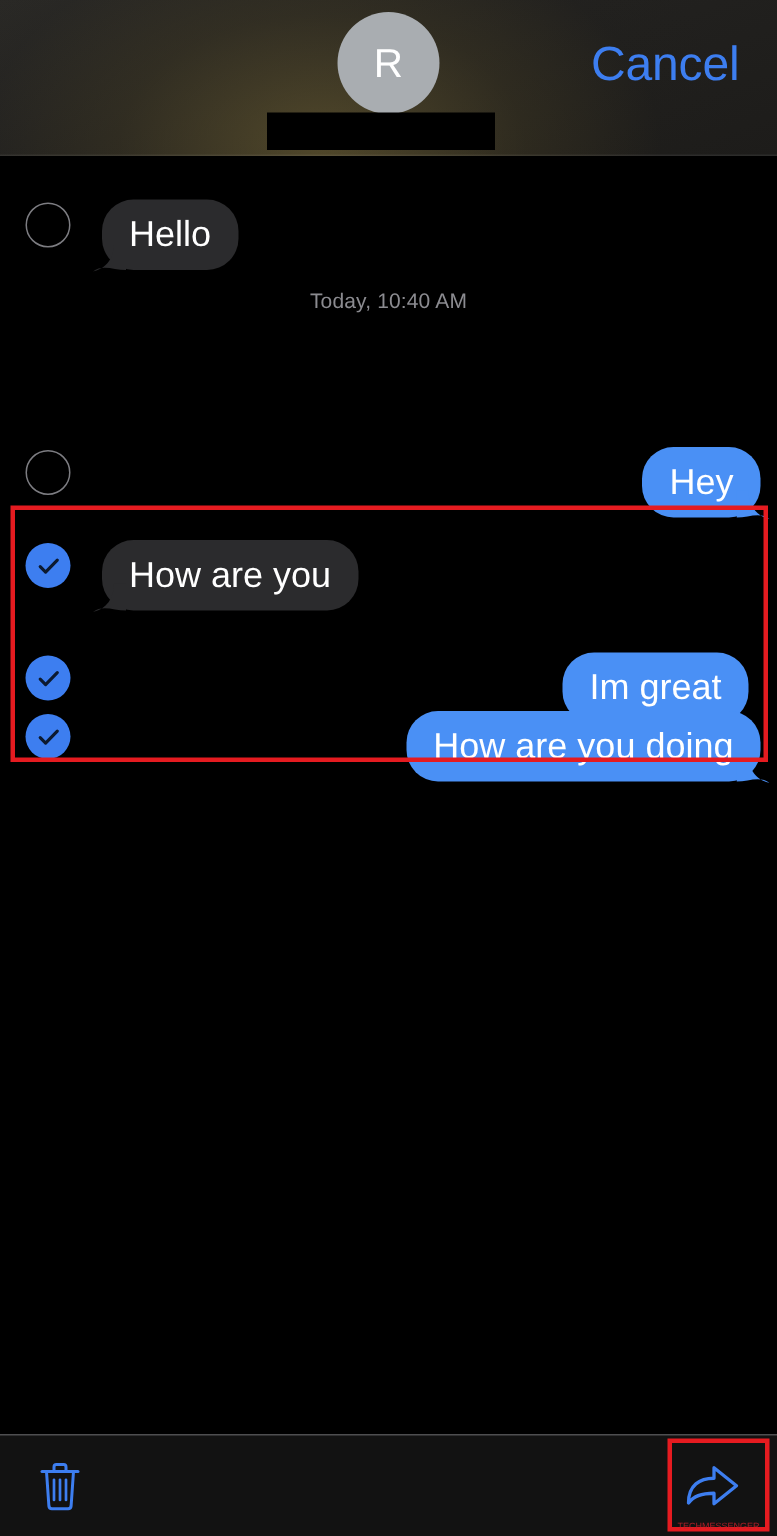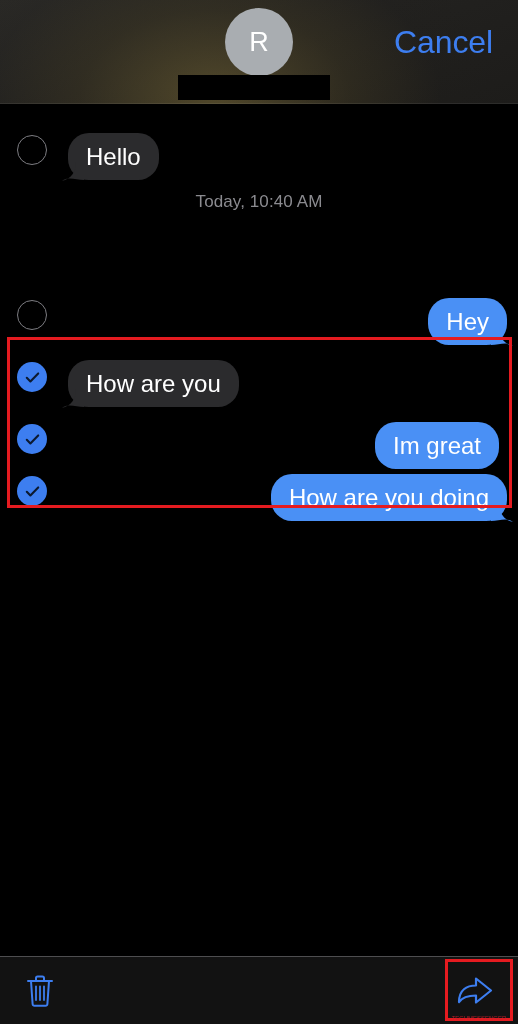--- a/index.html
+++ b/index.html
@@ -77,21 +77,21 @@
     white-space:nowrap;
   }
   .bubble.incoming{ background:#2b2b2d; }
   .bubble.outgoing{ background:#4a90f5; }
 
   
   .tail{ position:absolute; pointer-events:none; }
 
   .timestamp{
     position:absolute; left:0; width:518px; text-align:center;
-    color:#8b8b90; font-size:17px; letter-spacing:0.1px;
+    color:#8b8b90; font-size:14px; letter-spacing:0.1px;
   }
 
   
   .annot-rect{
     position:absolute; border:3px solid #e51b20; background:transparent;
     pointer-events:none;
   }
 
   
   .toolbar{
@@ -164,21 +164,21 @@
         </svg>
       </div>
       <div class="bubble incoming" style="left:68px; top:13px; height:47px;">
         <span>How are you</span>
       </div>
       <svg class="tail" width="22" height="20" viewBox="0 0 22 20" style="left:62px; top:42px;">
         <path d="M22 0 L22 18 C14 18 6 14 0 19 C9 17 14 10 14 0 Z" fill="#2b2b2d"></path>
       </svg>
     </div>
 
-    <div class="row" style="top:305px; height:60px;">
+    <div class="row" style="top:318px; height:60px;">
       <div class="sel-circle on" style="top:15px;">
         <svg width="19" height="19" viewBox="0 0 19 19">
           <path d="M3.8 9.8 L7.4 13.4 L15.2 5.4" stroke="#0c1a30" stroke-width="2.1" fill="none" stroke-linecap="round" stroke-linejoin="round"></path>
         </svg>
       </div>
       <div class="bubble outgoing" style="right:19px; top:13px; height:47px;">
         <span>Im great</span>
       </div>
     </div>
 

